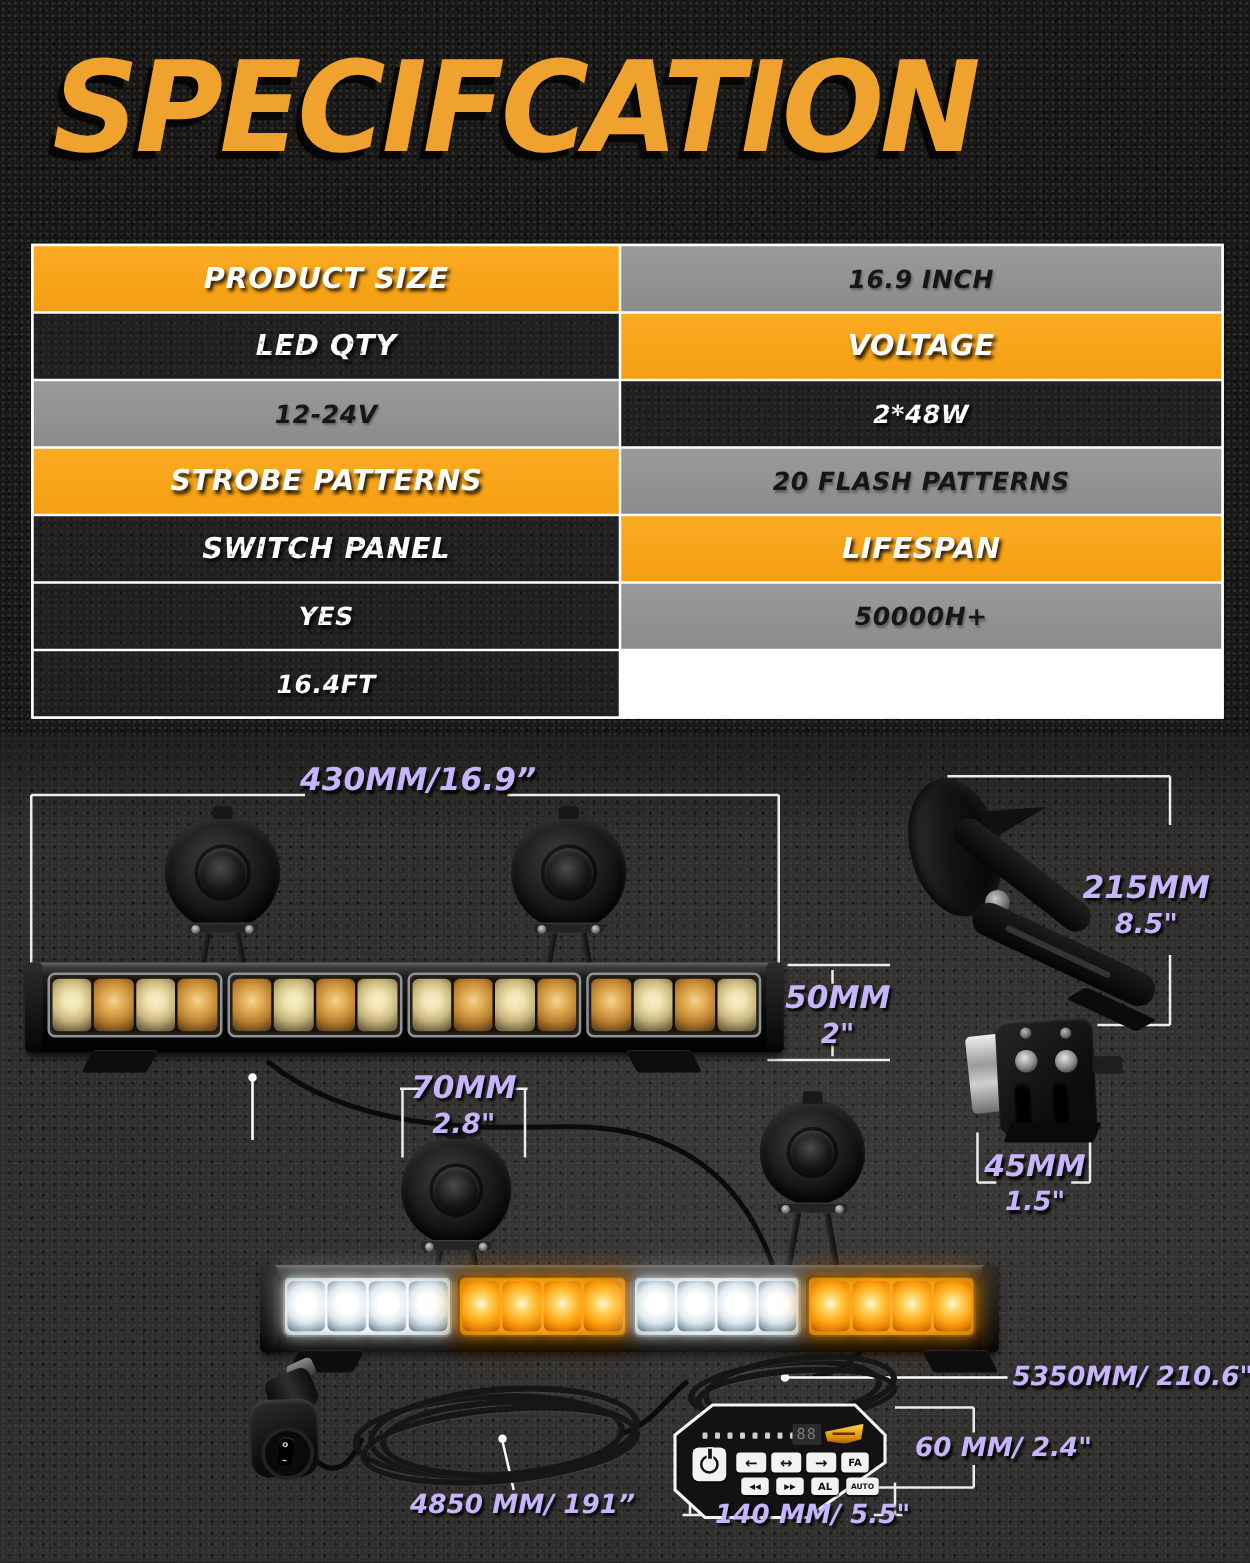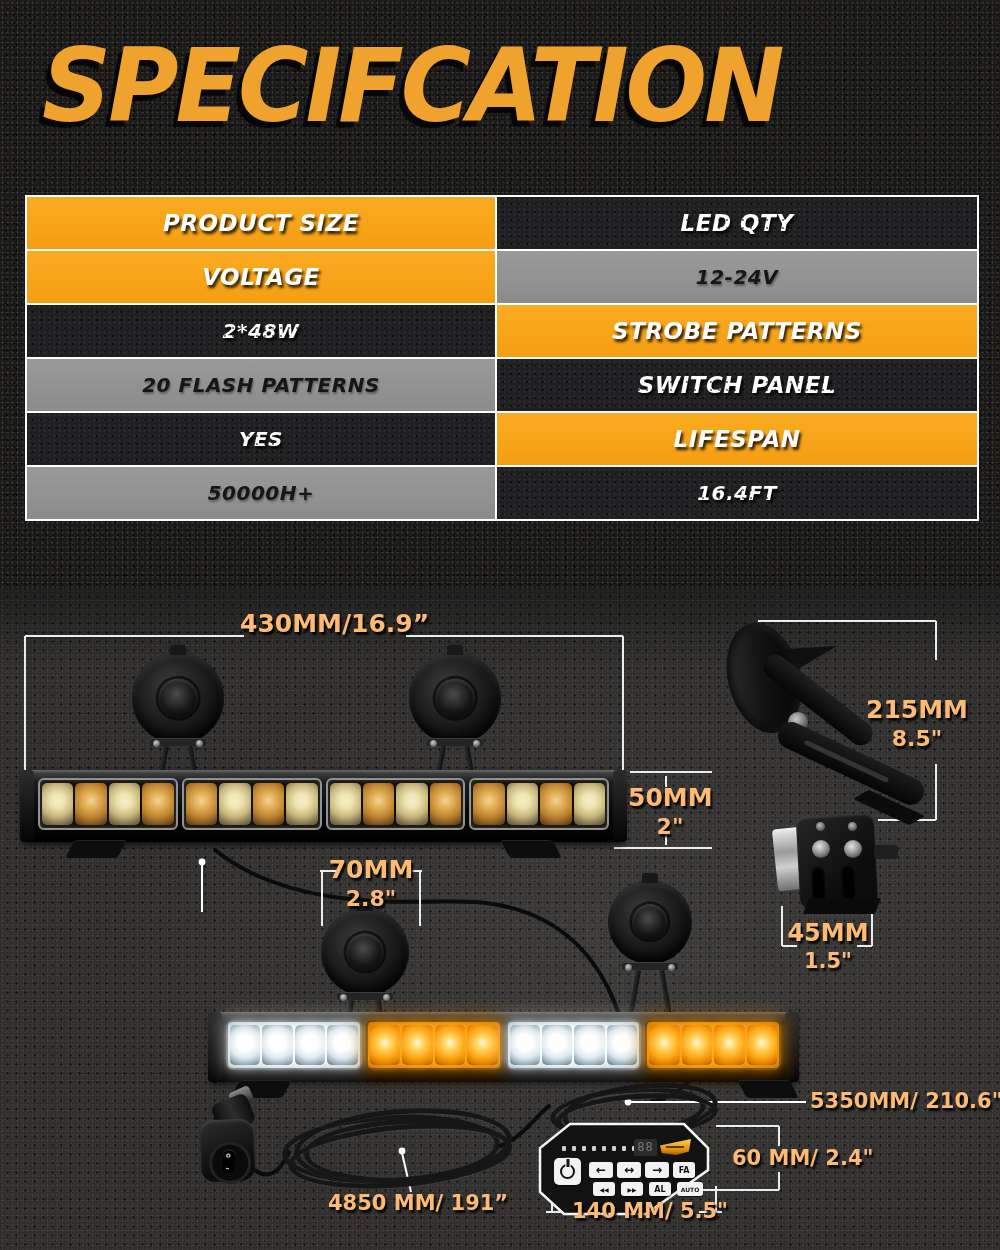--- a/index.html
+++ b/index.html
@@ -55,21 +55,21 @@
   .cell.darkrow.value{color:#ffffff;text-shadow:2px 3px 3px rgba(0,0,0,0.9);}
   .cell.darkrow::before,.bg-top::after{
     content:"";position:absolute;inset:0;pointer-events:none;
     background-image:radial-gradient(rgba(255,255,255,0.05) 1px, transparent 1.3px),
                      radial-gradient(rgba(0,0,0,0.5) 1px, transparent 1.3px);
     background-size:5px 5px,8px 8px;background-position:0 0,2px 3px;
   }
 
   
   .dim{
-    position:absolute;color:#fdba74;font-weight:800;
+    position:absolute;color:#c4b5fd;font-style:italic;font-weight:800;
     text-shadow:2px 3px 2px rgba(0,0,0,0.92);text-align:center;line-height:1.12;
     white-space:nowrap;
   }
 
   
   .cup{position:absolute;border-radius:50%;
     background:radial-gradient(circle at 42% 38%, #3d3d3d 0%, #232323 35%, #101010 65%, #000 100%);
     box-shadow:inset 0 4px 6px rgba(255,255,255,0.10), inset 0 -6px 10px rgba(0,0,0,0.8);}
   .cup::before{content:"";position:absolute;left:50%;top:50%;transform:translate(-50%,-50%);
     width:42%;height:42%;border-radius:50%;
@@ -161,29 +161,30 @@
 
 <div id="stage">
 
   <div class="bg-band bg-top"></div>
   <div class="bg-band bg-diagram"></div>
 
   <div class="title">SPECIFCATION</div>
 
   <div class="spec-table">
     <div class="cell label orange">PRODUCT SIZE</div>
+    <div class="cell value gray">16.9 INCH</div>
     <div class="cell label darkrow">LED QTY</div>
     <div class="cell label orange">VOLTAGE</div>
     <div class="cell value gray">12-24V</div>
     <div class="cell value darkrow">2*48W</div>
     <div class="cell label orange">STROBE PATTERNS</div>
     <div class="cell value gray">20 FLASH PATTERNS</div>
     <div class="cell label darkrow">SWITCH PANEL</div>
+    <div class="cell label orange">LIFESPAN</div>
     <div class="cell value darkrow">YES</div>
-    <div class="cell label orange">LIFESPAN</div>
     <div class="cell value gray">50000H+</div>
     <div class="cell value darkrow">16.4FT</div>
   </div>
 
   <svg class="overlay" width="1000" height="1250" viewBox="0 0 1000 1250">
 
     <g stroke="#0b0b0b" stroke-width="4" fill="none" stroke-linecap="round">
       <path d="M215,850 C300,918 430,898 475,902 C545,907 585,942 608,988 C622,1015 627,1045 630,1080"></path>
       <path d="M688,1082 C678,1094 664,1099 652,1101"></path>
       <path d="M252,1168 C268,1182 280,1172 289,1152"></path>

